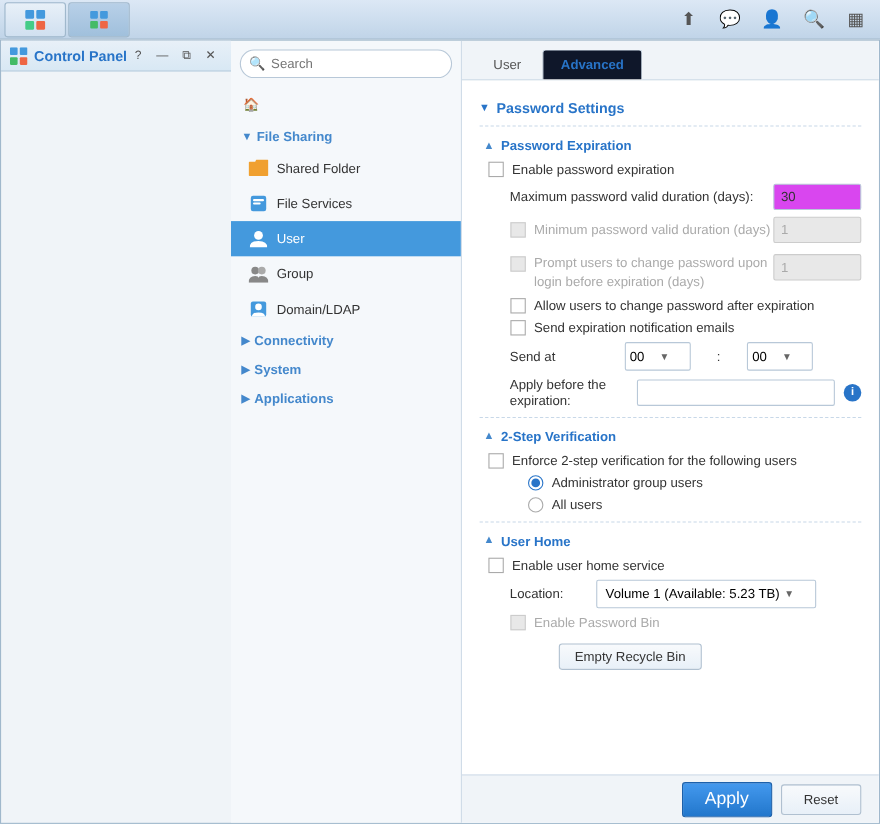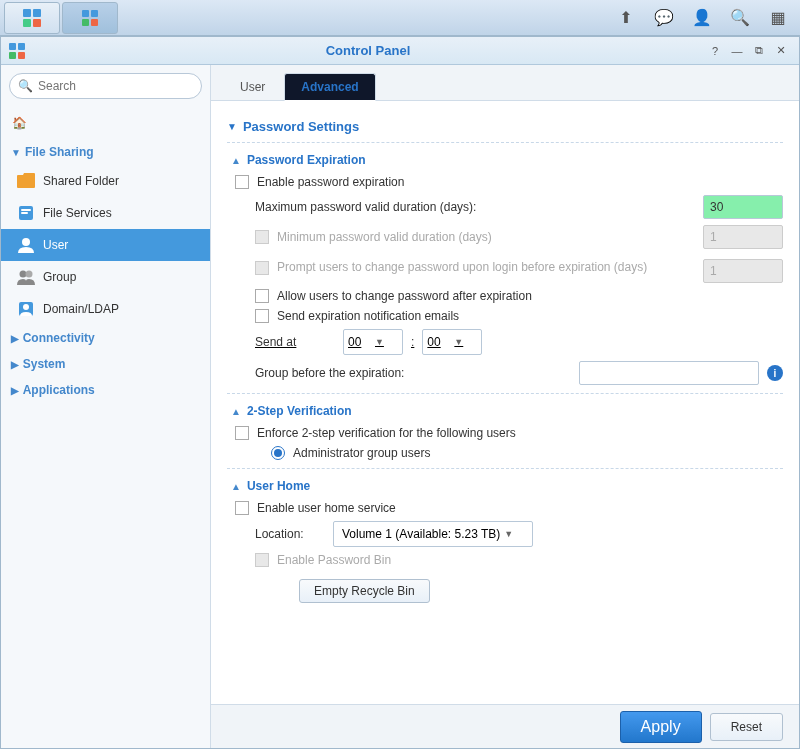--- a/index.html
+++ b/index.html
@@ -6,21 +6,21 @@
     body { font-family: 'Segoe UI', Arial, sans-serif; font-size: 12px; background: #c8d8e8; width: 800px; height: 749px; overflow: hidden; }
 
     
     .taskbar { height: 36px; background: linear-gradient(to bottom, #dce8f5, #c0d4e8); display: flex; align-items: center; padding: 0 4px; border-bottom: 1px solid #a0b8cc; }
     .taskbar-btn { width: 56px; height: 32px; background: linear-gradient(to bottom, #e8f0f8, #d0e0f0); border: 1px solid #a0b8cc; border-radius: 3px; display: flex; align-items: center; justify-content: center; cursor: pointer; margin-right: 2px; }
     .taskbar-btn.active { background: linear-gradient(to bottom, #b8d0e8, #a0c0dc); }
     .taskbar-right { margin-left: auto; display: flex; gap: 2px; }
     .taskbar-icon-btn { width: 36px; height: 32px; display: flex; align-items: center; justify-content: center; cursor: pointer; color: #555; font-size: 16px; }
 
     
-    .window { position: absolute; top: 36px; left: 0; right: 0; bottom: 0; background: #f0f4f8; border: 1px solid #a0b8cc; display: flex; flex-direction: column; }
+    .window { position: absolute; top: 36px; left: 0; right: 0; bottom: 0; background: #f0f4f8; border: 1px solid #a0b8cc; display: flex; flex-direction: row; }
     .window-titlebar { height: 28px; background: linear-gradient(to bottom, #e8f0f8, #d8e8f4); display: flex; align-items: center; padding: 0 8px; border-bottom: 1px solid #b0c8dc; }
     .window-icon { width: 16px; height: 16px; margin-right: 6px; }
     .window-title { flex: 1; text-align: center; font-size: 13px; color: #2874c8; font-weight: 600; }
     .window-controls { display: flex; gap: 2px; }
     .window-control { width: 20px; height: 18px; display: flex; align-items: center; justify-content: center; cursor: pointer; font-size: 11px; color: #555; border: 1px solid transparent; border-radius: 2px; }
 
     
     .main-layout { display: flex; flex: 1; overflow: hidden; }
 
     
@@ -57,24 +57,24 @@
     .form-row { display: flex; align-items: center; margin: 6px 0; padding-left: 8px; }
     .form-row.indent { padding-left: 28px; }
     .form-row.indent2 { padding-left: 44px; }
     .checkbox { width: 14px; height: 14px; border: 1px solid #aaa; background: white; margin-right: 8px; flex-shrink: 0; display: flex; align-items: center; justify-content: center; }
     .checkbox.disabled { background: #e8e8e8; border-color: #ccc; }
     .radio-btn { width: 14px; height: 14px; border: 1px solid #aaa; border-radius: 50%; background: white; margin-right: 8px; flex-shrink: 0; display: flex; align-items: center; justify-content: center; }
     .radio-btn.checked { border-color: #2874c8; }
     .radio-dot { width: 8px; height: 8px; border-radius: 50%; background: #2874c8; }
     .form-label { font-size: 12px; color: #333; flex: 1; }
     .form-label.disabled { color: #aaa; }
-    .form-input { width: 80px; height: 24px; border: 1px solid #b8c8d8; border-radius: 2px; padding: 0 6px; font-size: 12px; color: #333; background: #86efac; }
+    .form-input { width: 80px; height: 24px; border: 1px solid #b8c8d8; border-radius: 2px; padding: 0 6px; font-size: 12px; color: #333; background: #d946ef; }
     .form-input.disabled { background: #e8e8e8; color: #aaa; border-color: #ccc; }
 
-    .send-at-row { display: flex; align-items: center; padding-left: 28px; margin: 6px 0; gap: 8px; text-decoration: underline; }
+    .send-at-row { display: flex; align-items: center; padding-left: 28px; margin: 6px 0; gap: 24px; }
     .send-at-label { font-size: 12px; color: #333; width: 80px; }
     .select-box { height: 24px; border: 1px solid #b8c8d8; border-radius: 2px; padding: 12px 4px; font-size: 12px; background: white; display: flex; align-items: center; gap: 4px; cursor: pointer; }
     .select-box span { flex: 1; }
     .select-arrow { font-size: 9px; color: #666; }
     .colon { font-size: 12px; color: #333; }
     .days-row { display: flex; align-items: center; padding-left: 28px; margin: 6px 0; gap: 8px; }
     .days-label { font-size: 12px; color: #333; flex: 1; }
     .days-input { width: 180px; height: 24px; border: 1px solid #b8c8d8; border-radius: 2px; padding: 0 6px; font-size: 12px; }
     .info-icon { width: 16px; height: 16px; background: #2874c8; border-radius: 50%; color: white; font-size: 10px; font-weight: bold; display: flex; align-items: center; justify-content: center; cursor: pointer; }
 
@@ -293,21 +293,21 @@
             <span class="select-arrow">▼</span>
           </div>
           <span class="colon">:</span>
           <div class="select-box" style="width:60px;">
             <span>00</span>
             <span class="select-arrow">▼</span>
           </div>
         </div>
 
         <div class="days-row">
-          <span class="days-label">Group before the expiration:</span>
+          <span class="days-label">Apply before the expiration:</span>
           <input type="text" class="days-input" value="" style="">
           <div class="info-icon">i</div>
         </div>
 
         <hr class="section-divider">
 
         <div class="subsection-header">
           <span class="chevron">▲</span>
           <span>2-Step Verification</span>
         </div>
@@ -317,20 +317,24 @@
           <span class="form-label">Enforce 2-step verification for the following users</span>
         </div>
 
         <div class="form-row indent2">
           <div class="radio-btn checked">
             <div class="radio-dot"></div>
           </div>
           <span class="form-label">Administrator group users</span>
         </div>
 
+        <div class="form-row indent2">
+          <div class="radio-btn"></div>
+          <span class="form-label">All users</span>
+        </div>
 
         <hr class="section-divider">
 
         <div class="subsection-header">
           <span class="chevron">▲</span>
           <span>User Home</span>
         </div>
 
         <div class="form-row">
           <div class="checkbox"></div>

